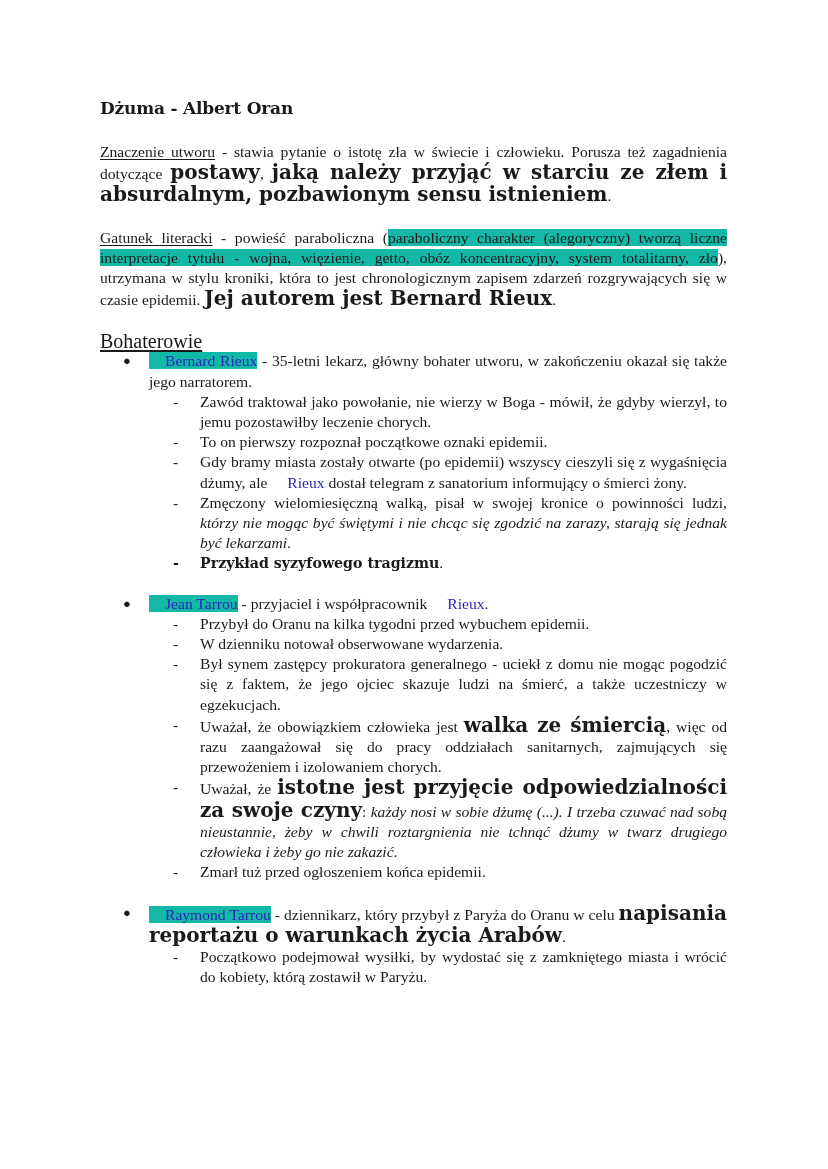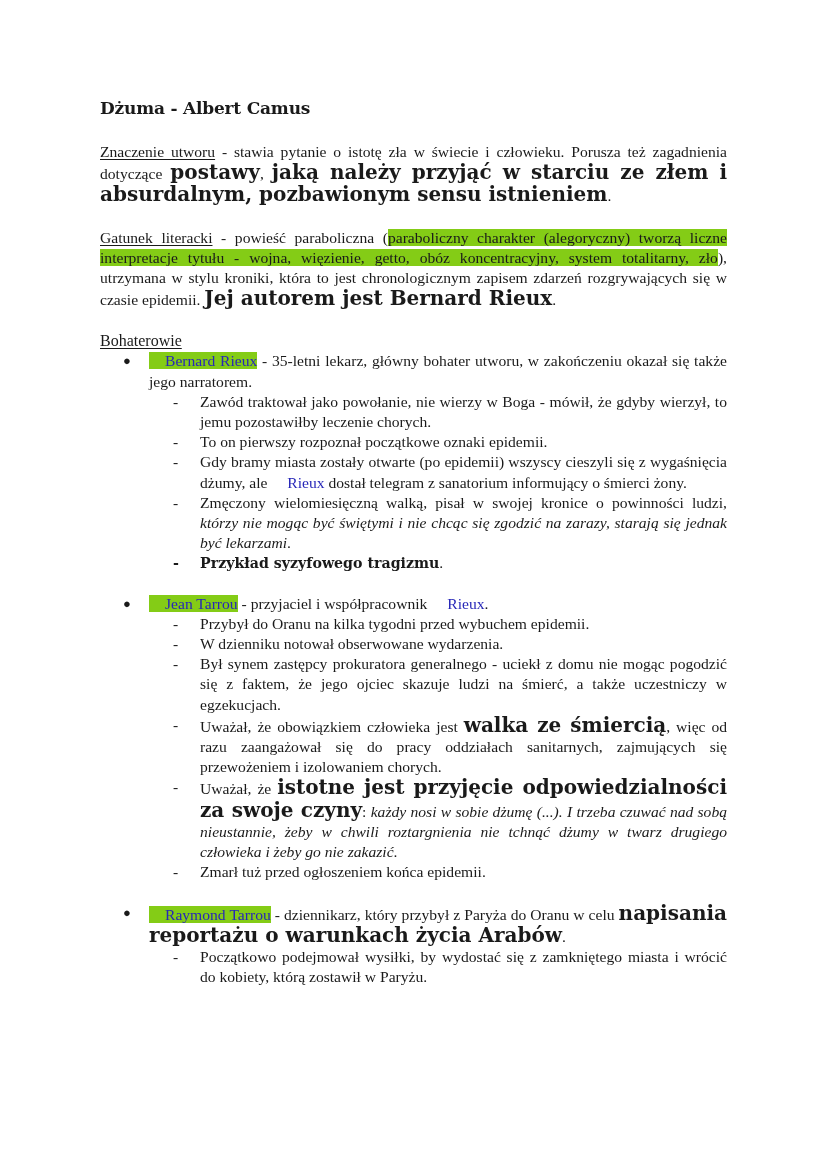--- a/index.html
+++ b/index.html
@@ -41,29 +41,29 @@
       font-size: 20px;
     }
     .ital {
       font-style: italic;
     }
     .ul {
       text-decoration: underline;
       text-underline-offset: 2px;
     }
     .hl {
-      background: #84cc16;
+      background: #14b8a6;
     }
     .name {
       color: #2727b8;
       padding-left: 16px;
     }
     .section-heading {
       font-family: "Liberation Serif", serif;
-      font-size: 16px;
+      font-size: 20px;
       margin: 0 0 0 0;
       text-decoration: underline;
       text-underline-offset: 2px;
       line-height: 20px;
     }
     .char-list {
       list-style: none;
       margin: 0;
       padding: 0;
     }
@@ -102,21 +102,21 @@
       font-family: "DejaVu Serif", serif;
       font-weight: bold;
       font-size: 14.2px;
     }
   </style>
 </head>
 <body>
 
 <div class="page">
 
-  <h1 class="doc-title">Dżuma - Albert Camus</h1>
+  <h1 class="doc-title">Dżuma - Albert Oran</h1>
 
   <p class="para"><span class="ul">Znaczenie utworu</span><span> - stawia pytanie o istotę zła w świecie i człowieku. Porusza też zagadnienia dotyczące </span><span class="bold">postawy</span><span>, </span><span class="bold">jaką należy przyjąć w starciu ze złem i absurdalnym, pozbawionym sensu istnieniem</span><span>.</span></p>
 
   <p class="para"><span class="ul">Gatunek literacki</span><span> - powieść paraboliczna (</span><span class="hl">paraboliczny charakter (alegoryczny) tworzą liczne interpretacje tytułu - wojna, więzienie, getto, obóz koncentracyjny, system totalitarny, zło</span><span>), utrzymana w stylu kroniki, która to jest chronologicznym zapisem zdarzeń rozgrywających się w czasie epidemii. </span><span class="bold">Jej autorem jest Bernard Rieux</span><span>.</span></p>
 
 
   <div class="section-heading">Bohaterowie</div>
 
   <ul class="char-list">
 

